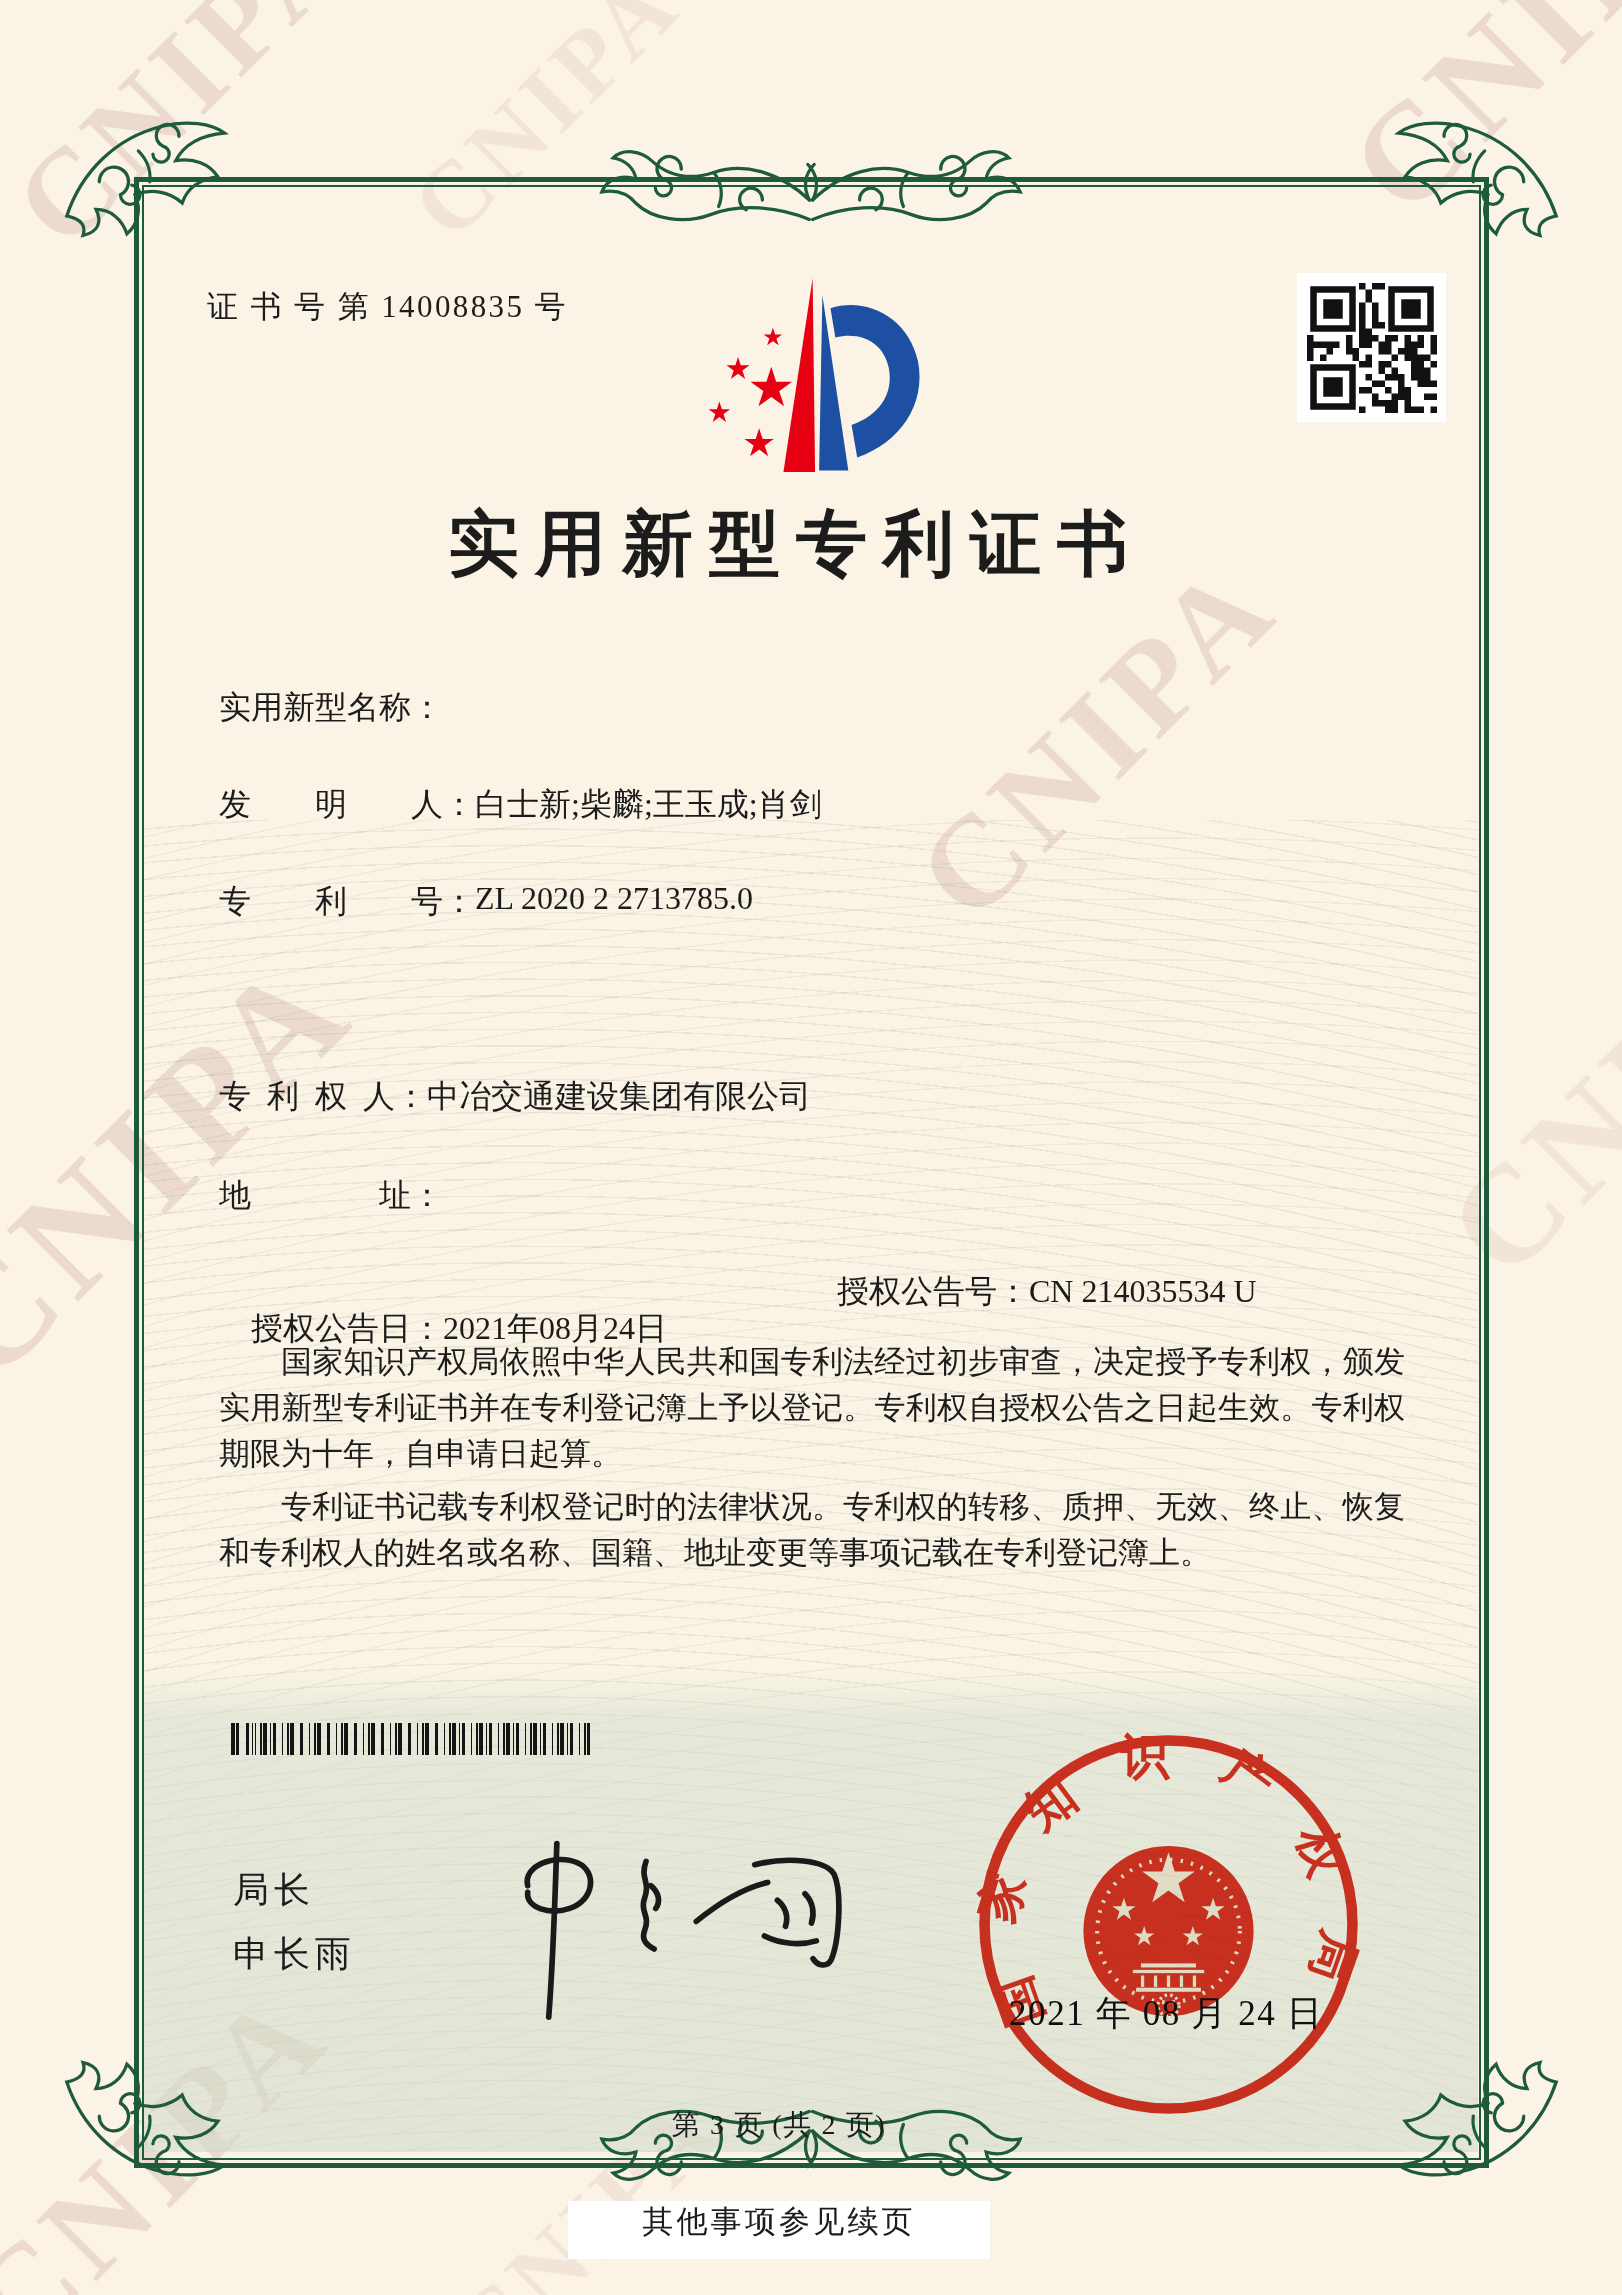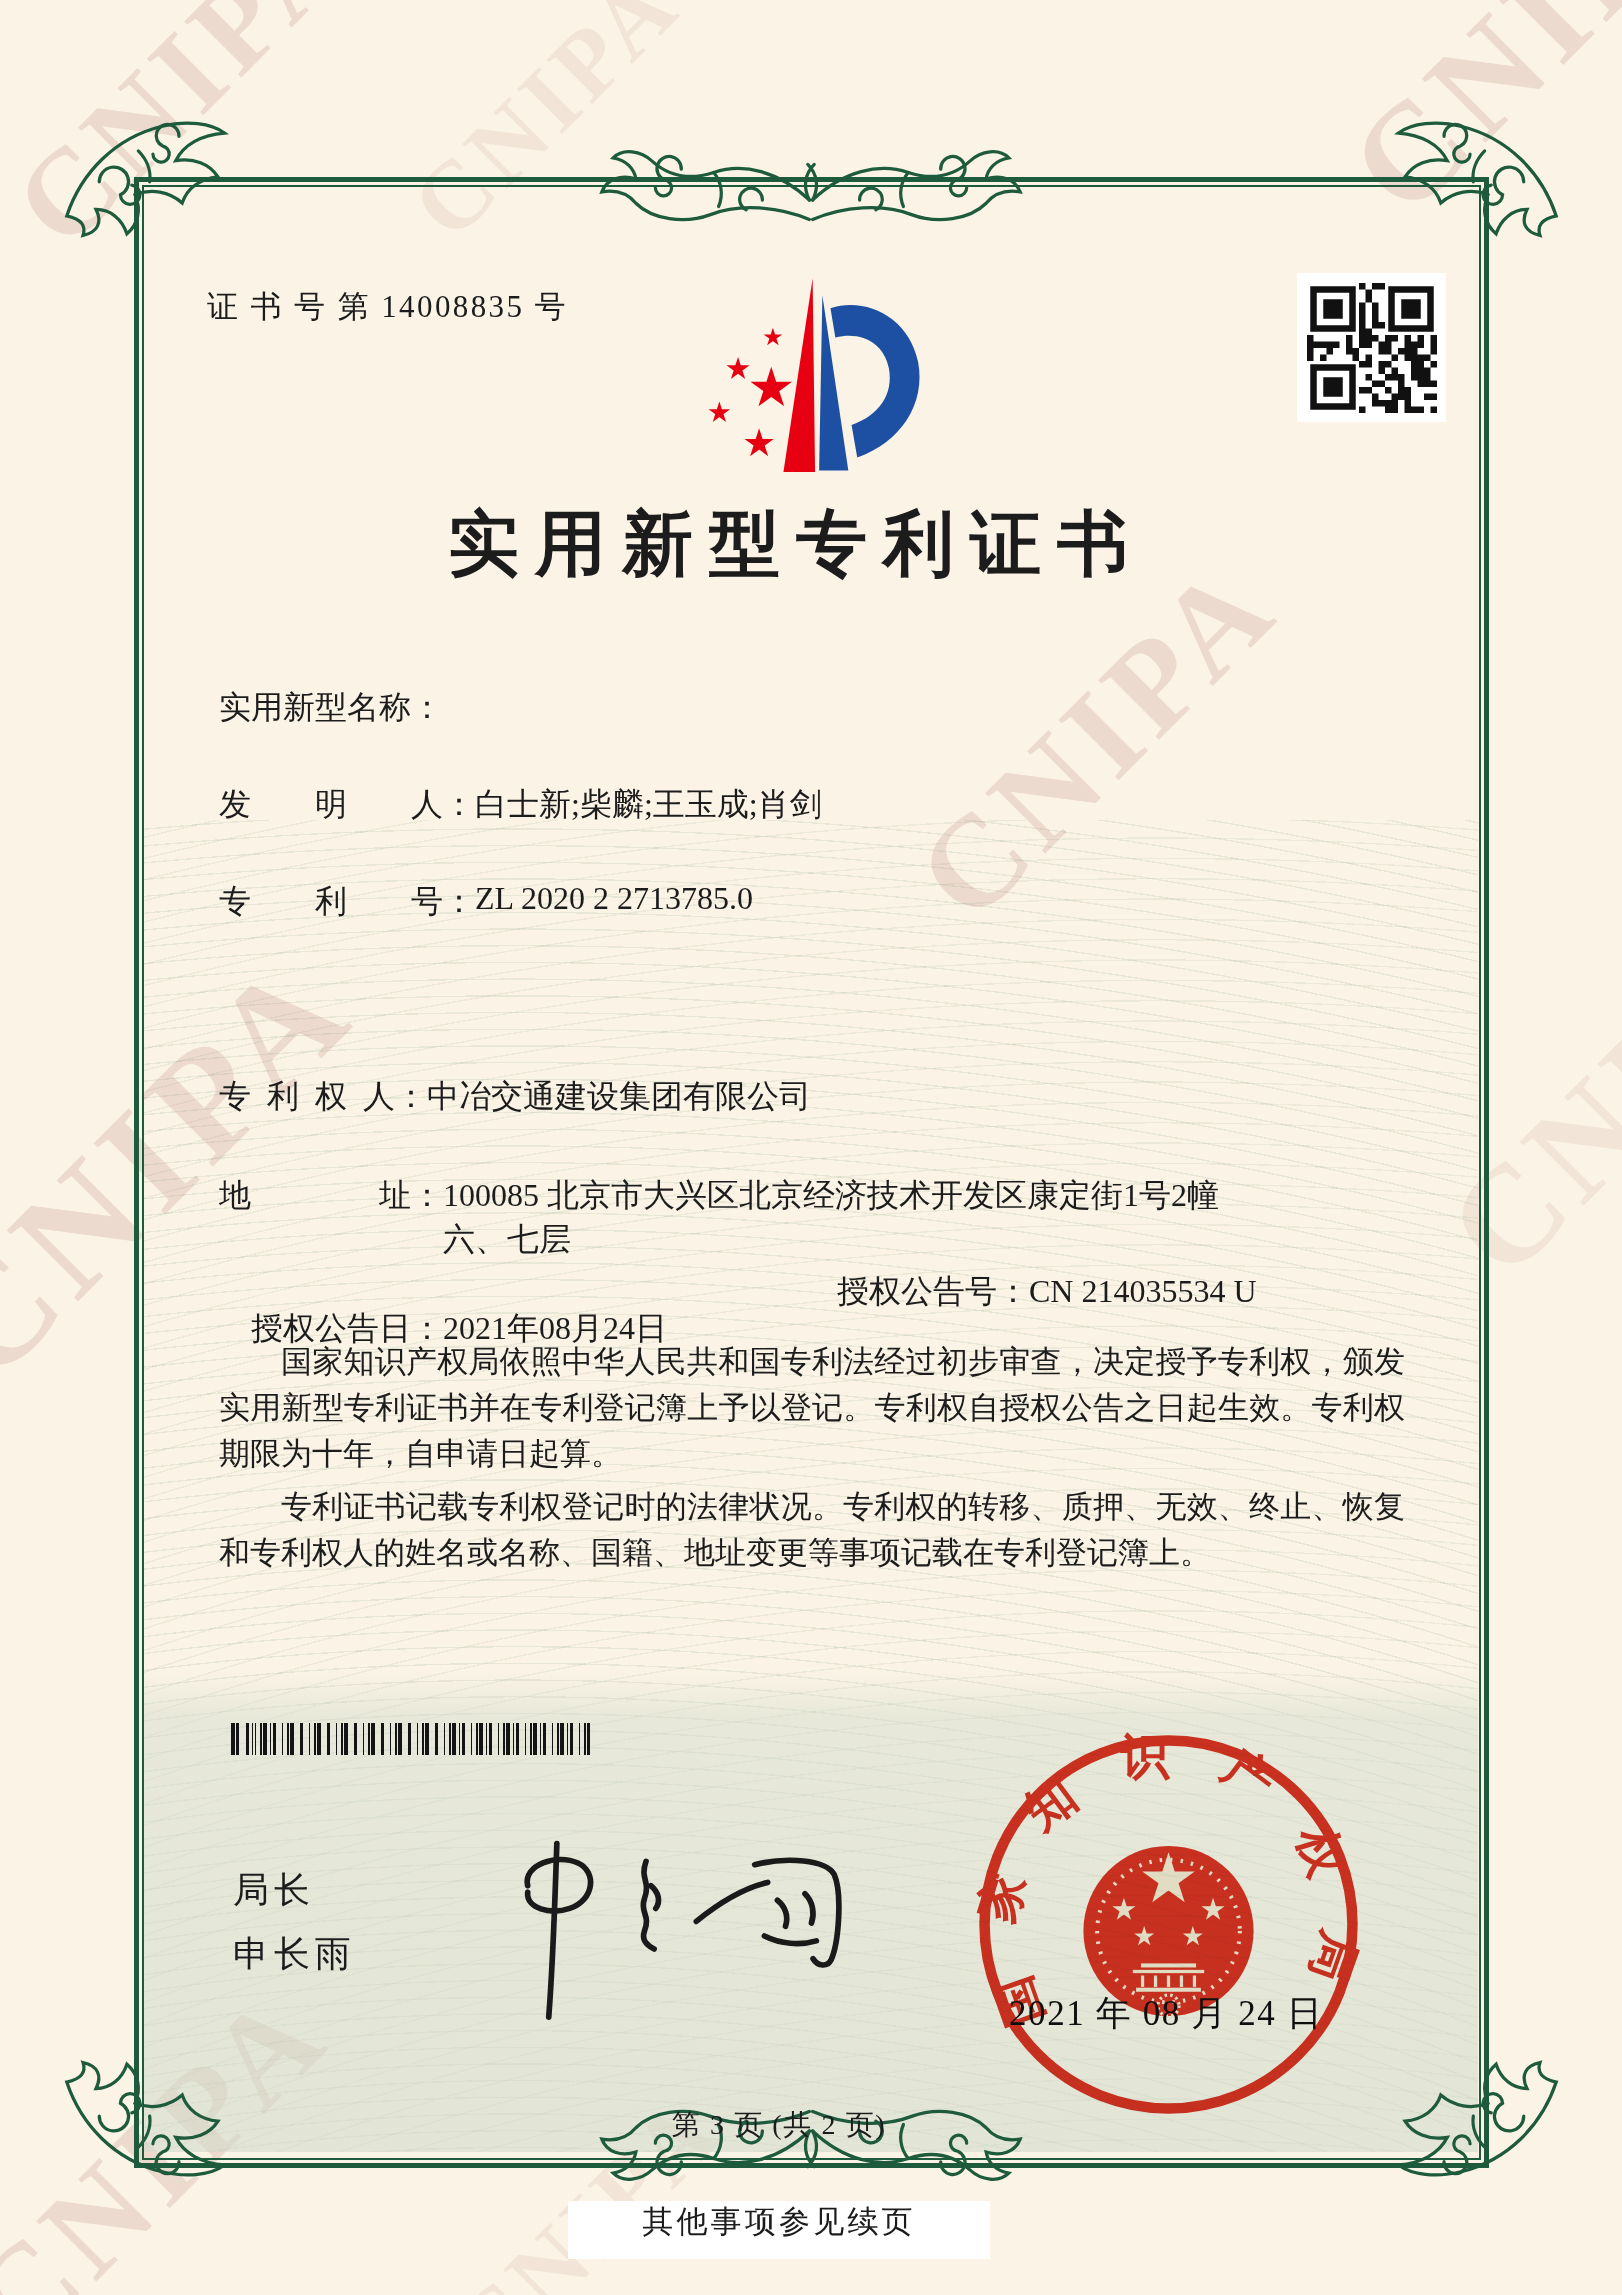--- a/index.html
+++ b/index.html
@@ -182,22 +182,20 @@
   <div class="abs row r2">
     <span class="flabel">专　　利　　号：</span>
     <span class="fvalue">ZL 2020 2 2713785.0</span>
   </div>
   <div class="abs row r4">
     <span class="flabel">专  利  权  人：</span>
     <span class="fvalue">中冶交通建设集团有限公司</span>
   </div>
   <div class="abs row r5">
     <span class="flabel">地　　　　址：</span>
-    <span class="fvalue">100085  北京市大兴区北京经济技术开发区康定街1号2幢
-六、七层</span>
   </div>
 
   <div class="abs grant">
     <span>授权公告日：</span><span>2021年08月24日</span>
     <span class="grant-right"><span>授权公告号：</span><span>CN 214035534 U</span></span>
   </div>
 
   <div class="abs para p0">国家知识产权局依照中华人民共和国专利法经过初步审查，决定授予专利权，颁发实用新型专利证书并在专利登记簿上予以登记。专利权自授权公告之日起生效。专利权期限为十年，自申请日起算。</div>
   <div class="abs para p1">专利证书记载专利权登记时的法律状况。专利权的转移、质押、无效、终止、恢复和专利权人的姓名或名称、国籍、地址变更等事项记载在专利登记簿上。</div>
 

